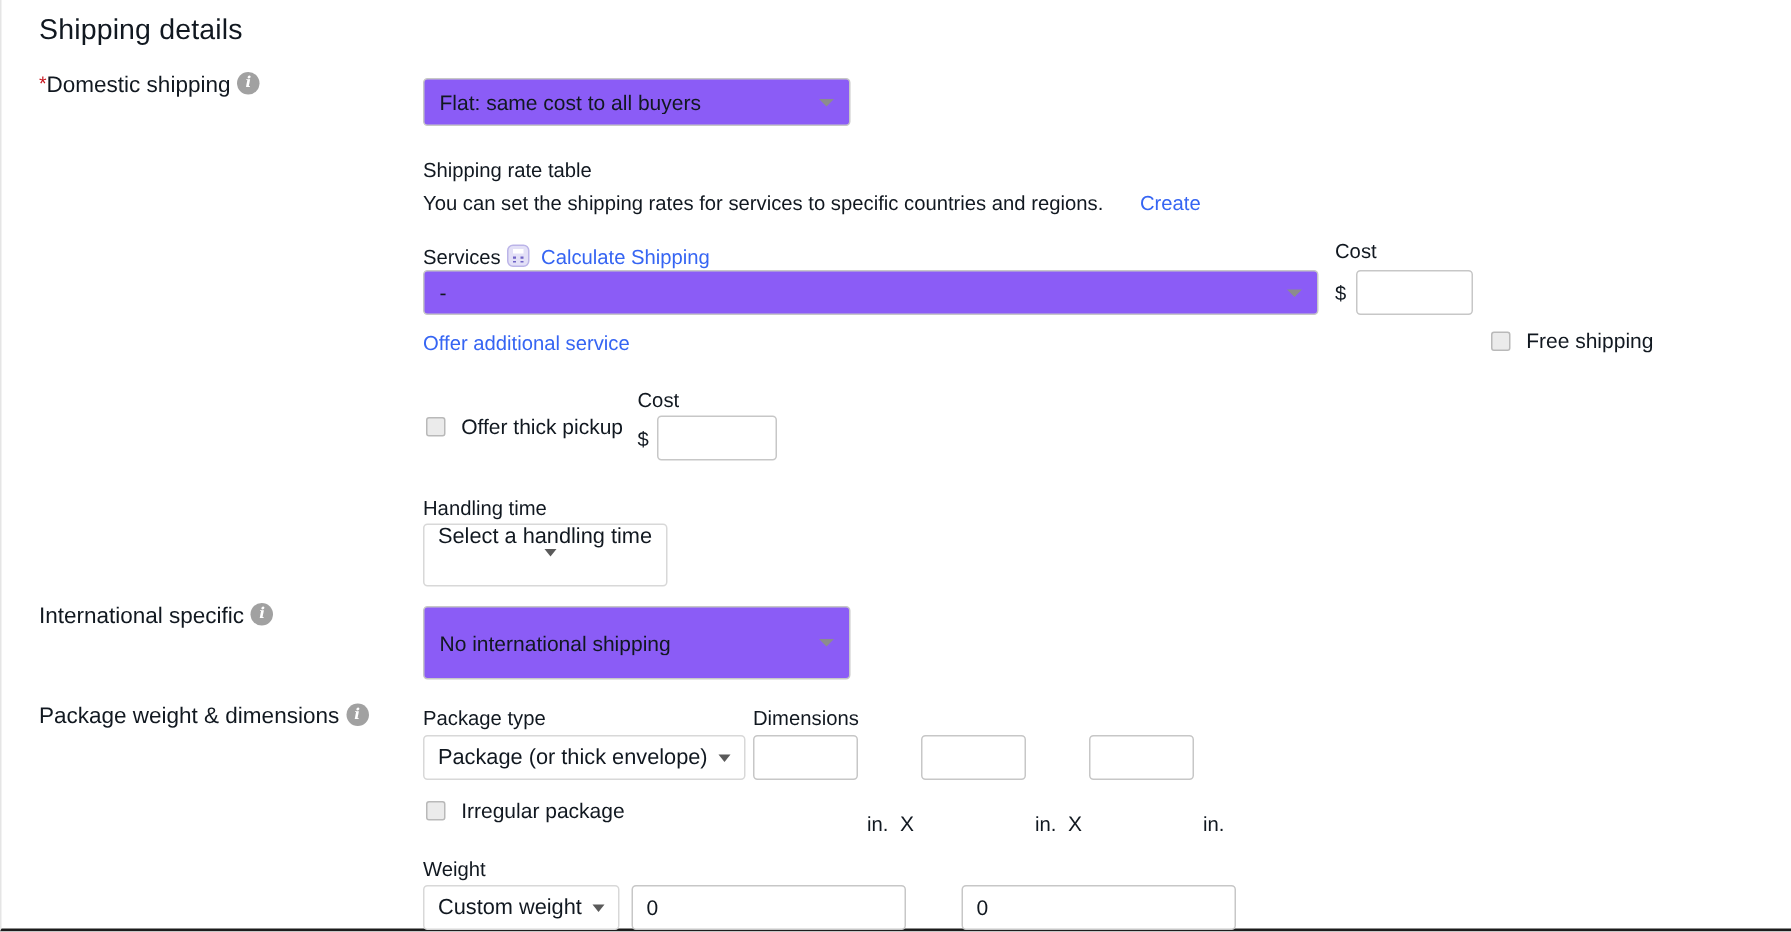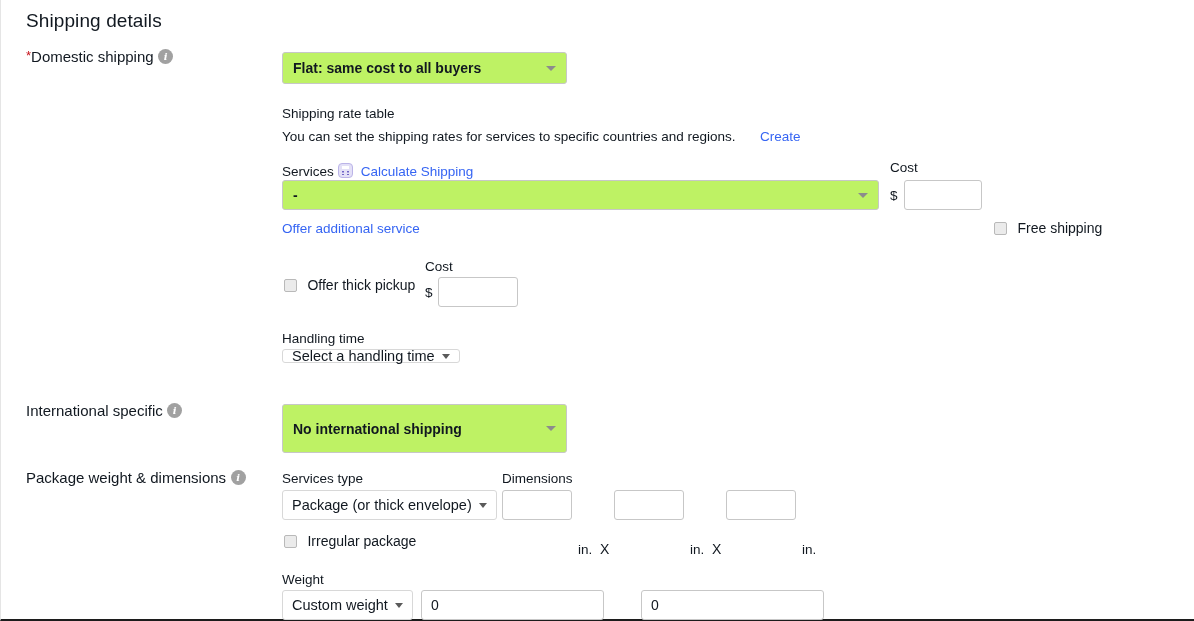--- a/index.html
+++ b/index.html
@@ -123,30 +123,29 @@
       linear-gradient(#6f63c6 0 0) 5px 0 / 2px 1.5px no-repeat,
       linear-gradient(#6f63c6 0 0) 0 3px / 2px 1.5px no-repeat,
       linear-gradient(#6f63c6 0 0) 5px 3px / 2px 1.5px no-repeat;
   }
 
   
   .select-box {
     box-sizing: border-box;
     border: 1px solid #c7c7c7;
     border-radius: 3px;
-    background: #bef264;
+    background: #8b5cf6;
     font-size: 14px;
     color: #111820;
     display: flex;
     align-items: center;
     padding: 0 10px;
     cursor: pointer;
     white-space: nowrap;
     overflow: hidden;
-    font-weight: bold;
   }
   .select-box .sel-text { flex: 1 1 auto; overflow: hidden; text-overflow: ellipsis; }
   .caret {
     width: 0; height: 0;
     border-left: 5px solid transparent;
     border-right: 5px solid transparent;
     border-top: 5px solid #8c8c8c;
     flex: 0 0 auto;
     margin-left: 8px;
   }
@@ -264,41 +263,41 @@
   </div>
 
   <div class="abs sub-label" style="left:424px; top:259px;">Cost</div>
 
   <div class="abs dollar" style="left:424px; top:285px;">$</div>
 
   <input class="abs text-input" style="left: 437px; top: 277px; width: 80px; height: 30px;" value="" placeholder="">
 
   <div class="abs sub-label" style="left:281px; top:331px;">Handling time</div>
 
-  <div class="abs select-btn" style="left:281px; top:349px; height:14px;">
+  <div class="abs select-btn" style="left:281px; top:349px; height:42px;flex-direction:column;">
     <span>Select a handling time</span>
     <span class="caret-sm"></span>
   </div>
 
   <div class="abs" style="left:25px; top:402px;">
     <span class="field-label">International specific</span>
     <span class="info-icon">i</span>
   </div>
 
   <div class="abs select-box" style="left:281px; top:404px; width:285px; height:49px;">
     <span class="sel-text">No international shipping</span>
     <span class="caret"></span>
   </div>
 
   <div class="abs" style="left:25px; top:469px;">
     <span class="field-label">Package weight &amp; dimensions</span>
     <span class="info-icon">i</span>
   </div>
 
-  <div class="abs sub-label" style="left:281px; top:471px;">Services type</div>
+  <div class="abs sub-label" style="left:281px; top:471px;">Package type</div>
 
   <div class="abs select-btn" style="left:281px; top:490px; height:30px;">
     <span>Package (or thick envelope)</span>
     <span class="caret-sm"></span>
   </div>
 
   <div class="abs sub-label" style="left:501px; top:471px;">Dimensions</div>
 
   <input class="abs text-input" style="left: 501px; top: 490px; width: 70px; height: 30px;" value="">
   <div class="abs unit-text" style="left:577px; top:498px;">in.</div>

